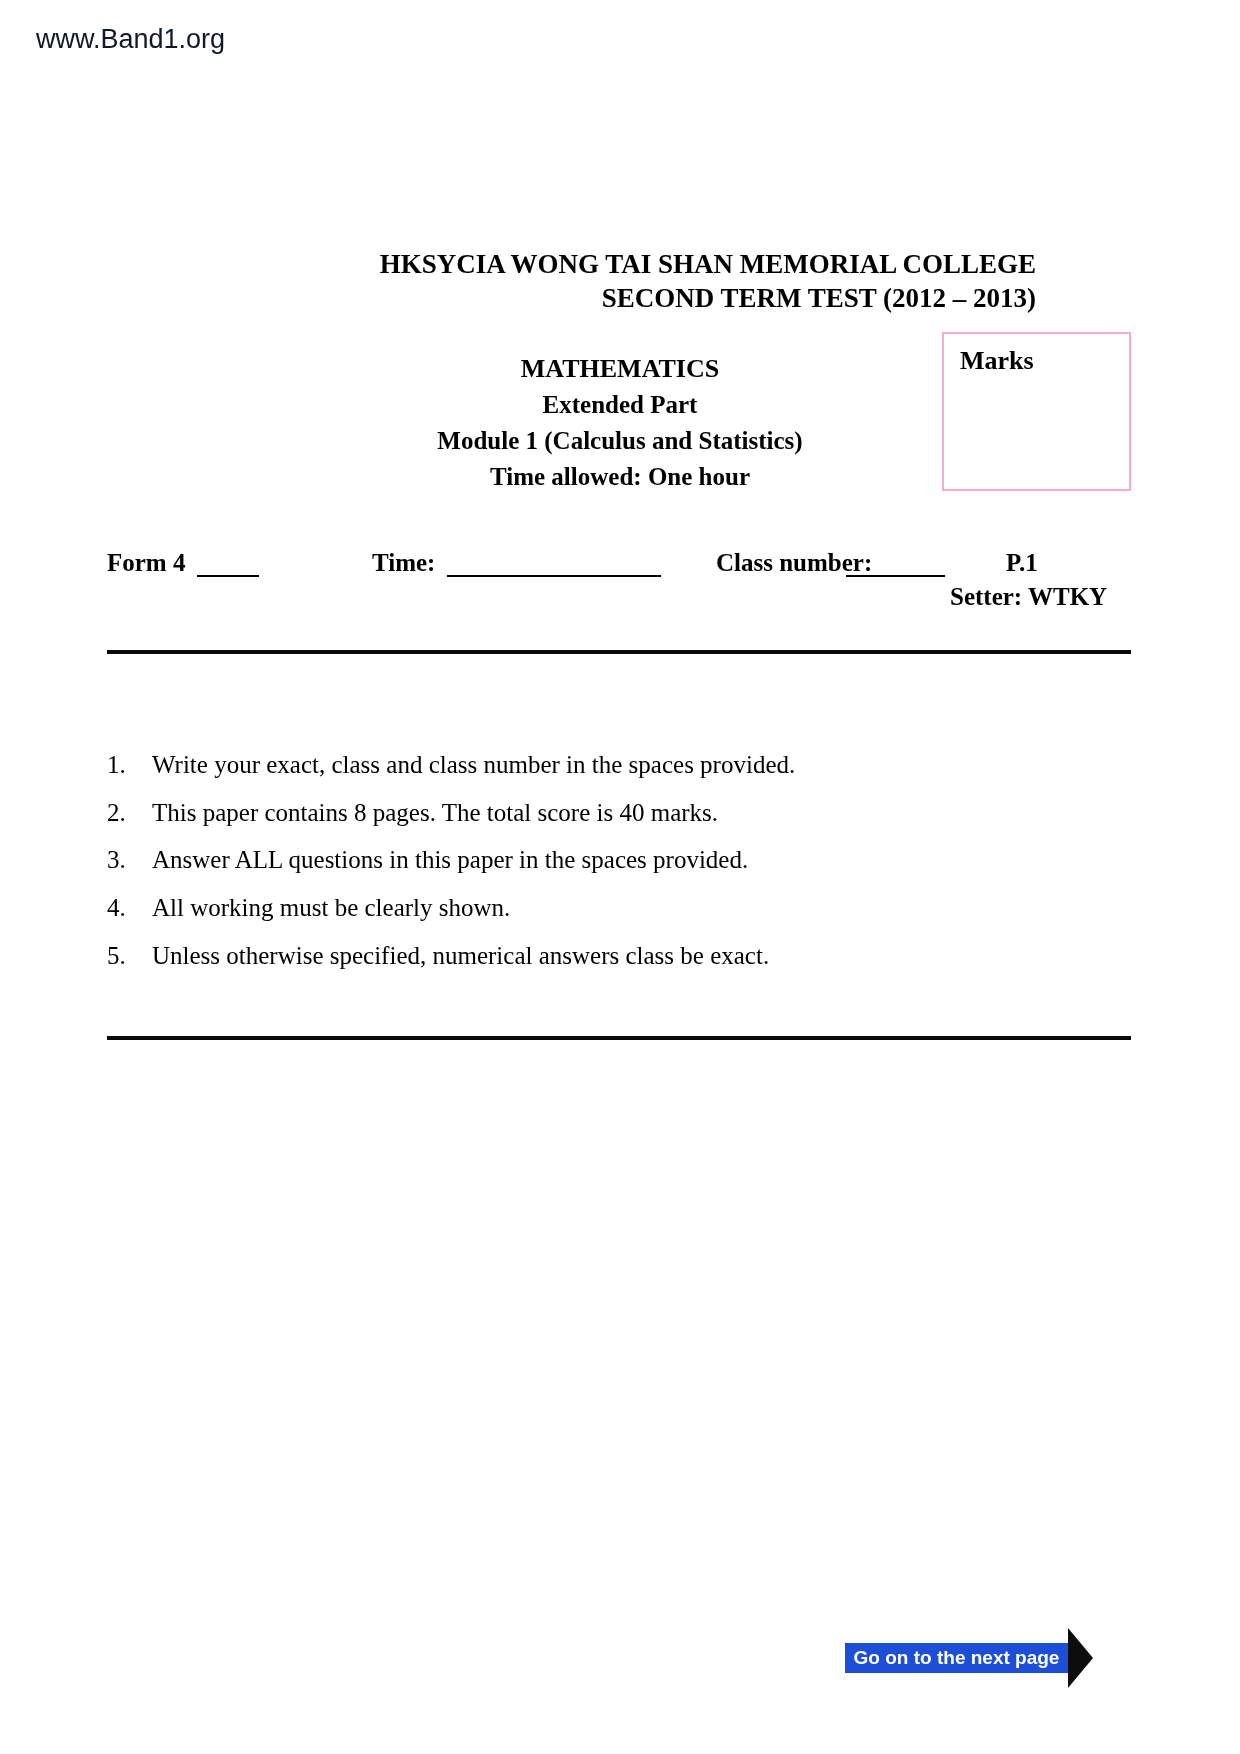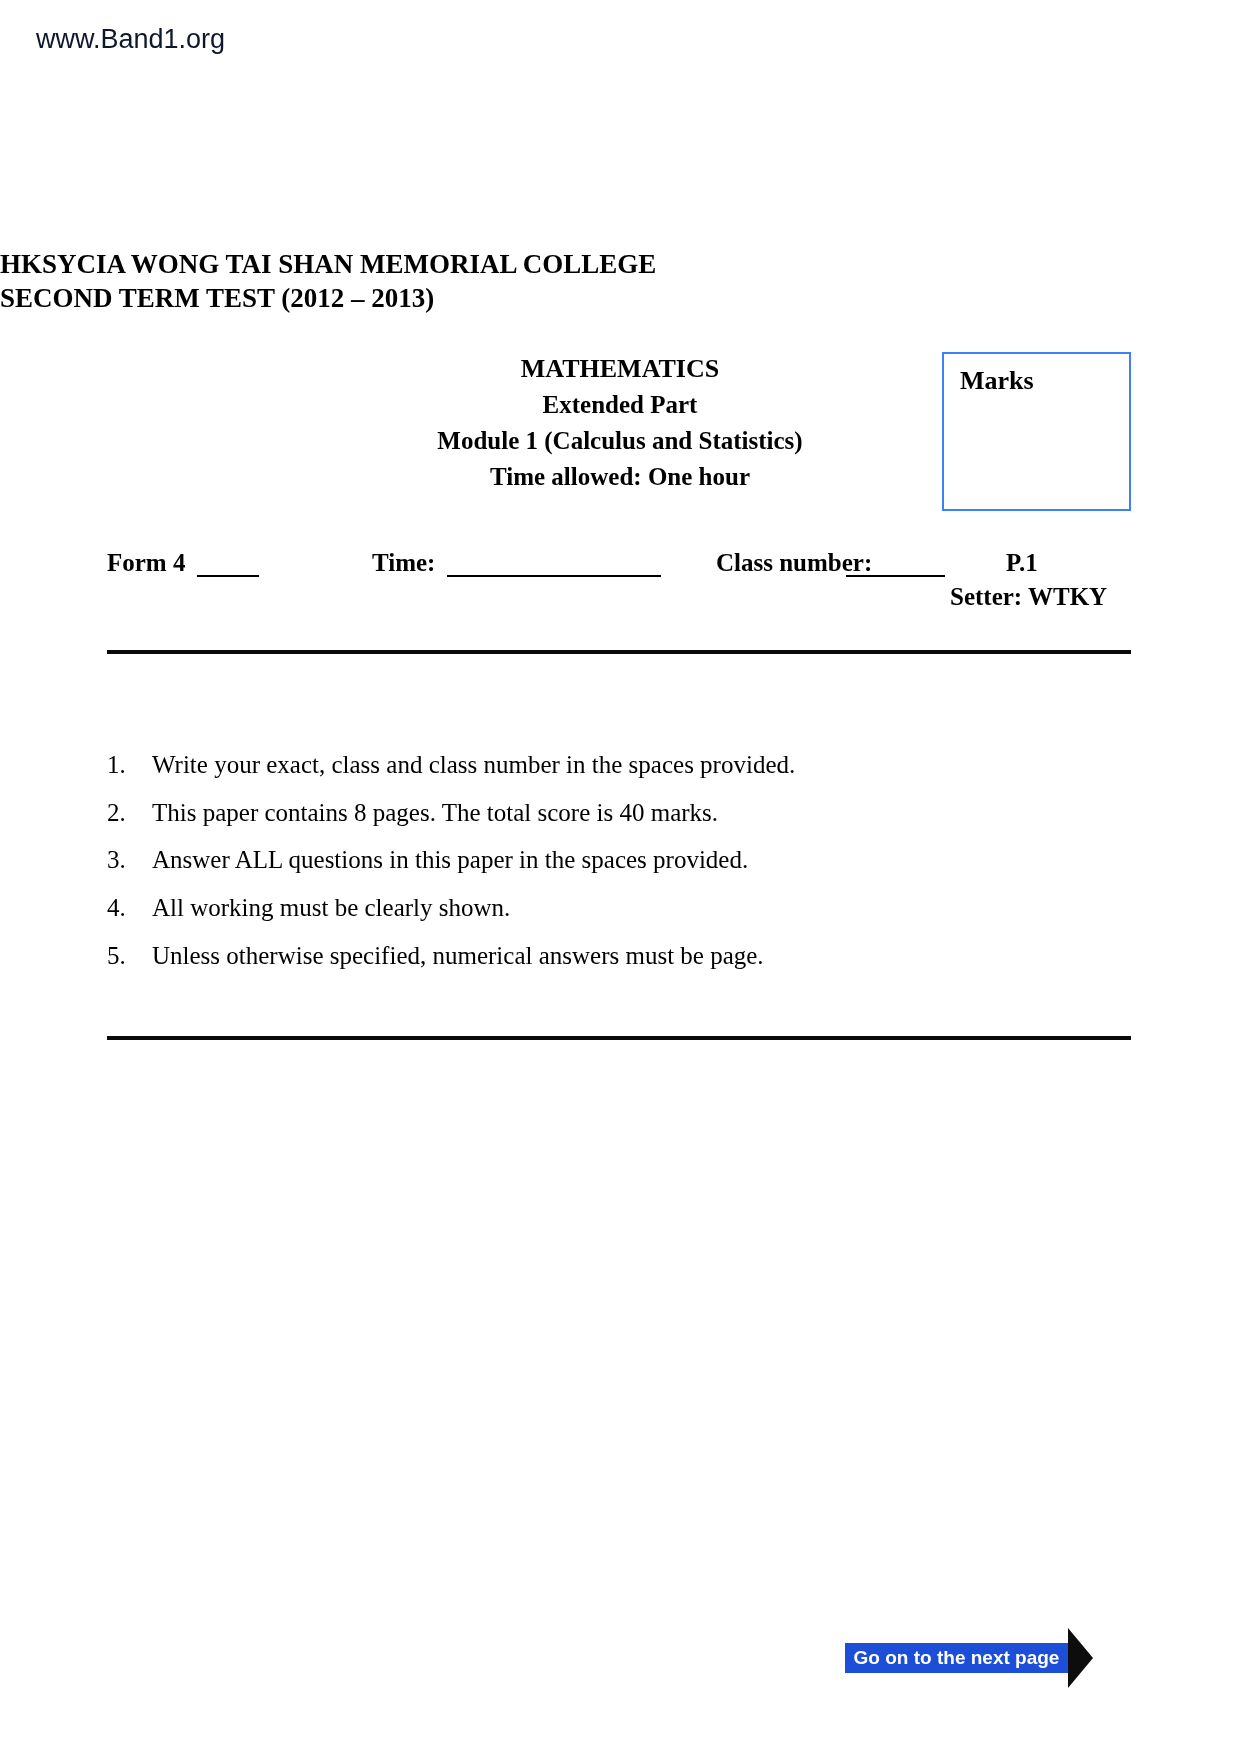--- a/index.html
+++ b/index.html
@@ -14,28 +14,28 @@
   .abs { position: absolute; }
 
   .watermark {
     left: 36px; top: 24px;
     font-family: "Liberation Sans", sans-serif;
     font-size: 27px; color: #0f172a;
   }
 
   .title-block {
     left: 0; top: 247px; width: 1036px;
-    text-align: left; font-weight: bold;
+    text-align: right; font-weight: bold;
     font-size: 27px; line-height: 34px;
   }
 
   .marks-box {
-    left: 942px; top: 352px;
+    left: 942px; top: 332px;
     width: 185px; height: 155px;
-    border: 2px solid #3b82f6;
+    border: 2px solid #f9a8d4;
     box-sizing: content-box;
   }
   .marks-box .label {
     margin: 12px 0 0 16px;
     font-weight: bold; font-size: 26px;
   }
 
   .subject-block {
     left: 0; top: 351px; width: 1240px;
     text-align: center; font-weight: bold;
@@ -120,21 +120,21 @@
   <div class="abs instr-row" style="top:799px;">
     <span class="num">2.</span><span>This paper contains 8 pages. The total score is 40 marks.</span>
   </div>
   <div class="abs instr-row" style="top:846px;">
     <span class="num">3.</span><span>Answer ALL questions in this paper in the spaces provided.</span>
   </div>
   <div class="abs instr-row" style="top:894px;">
     <span class="num">4.</span><span>All working must be clearly shown.</span>
   </div>
   <div class="abs instr-row" style="top:942px;">
-    <span class="num">5.</span><span>Unless otherwise specified, numerical answers must be page.</span>
+    <span class="num">5.</span><span>Unless otherwise specified, numerical answers class be exact.</span>
   </div>
 </div>
 
 <div class="abs rule" style="top:1036px;"></div>
 
 <div class="abs next-banner">
   <span class="txt">Go on to the next page</span>
 </div>
 <div class="abs next-arrow"></div>
 

